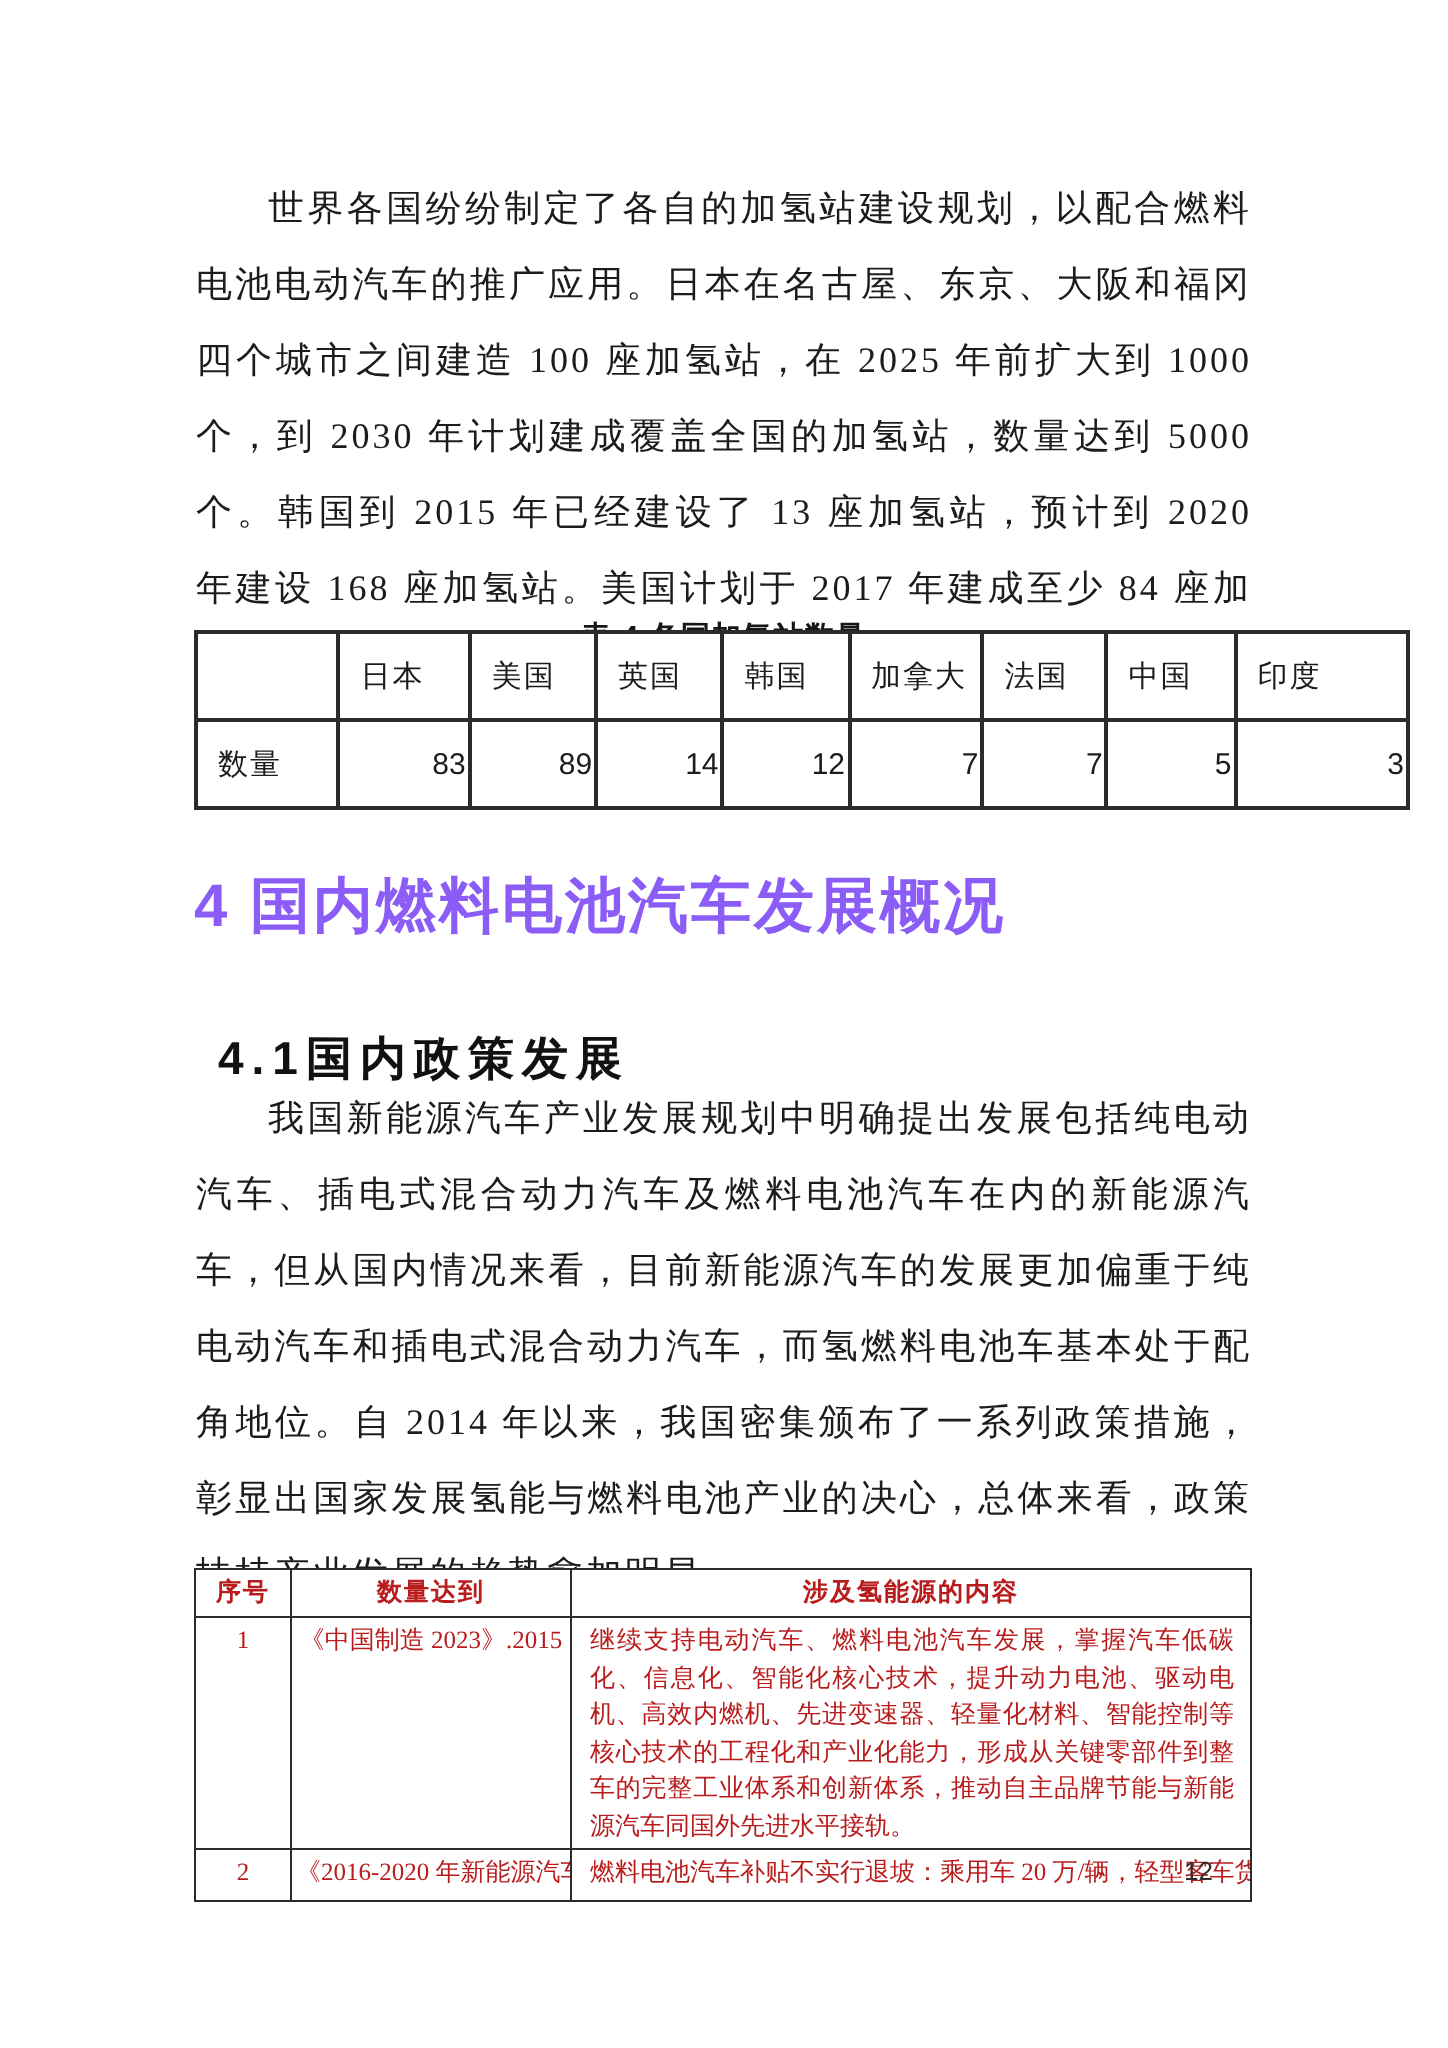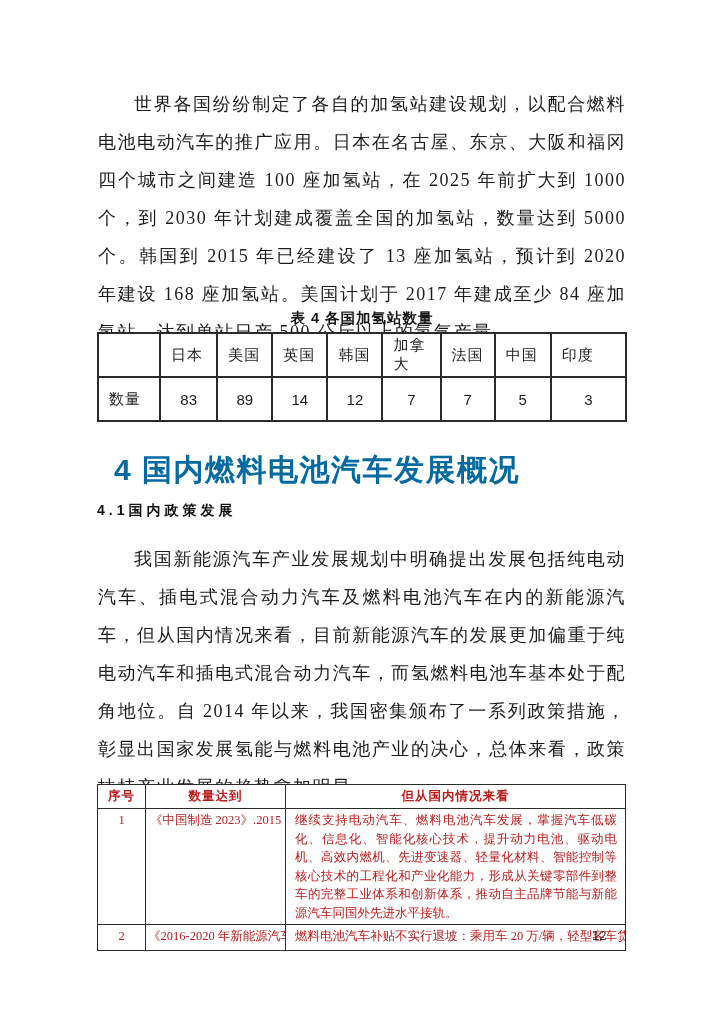--- a/index.html
+++ b/index.html
@@ -40,54 +40,54 @@
   #cap2 { top: 309px; font-size: 14.5px; letter-spacing: 1px; }
   #cap3 { top: 761px; font-size: 13px;   letter-spacing: 1px; }
 
   table {
     position: absolute;
     border-collapse: collapse;
     table-layout: fixed;
     background: #ffffff;
   }
   #table2 {
-    left: 97px; top: 332px; width: 530px;
+    left: 97px; top: 315px; width: 608px;
     font-size: 15px;
   }
   #table2 td {
     border: 2px solid #2b2b2b;
     height: 40px;
     vertical-align: middle;
     overflow: hidden;
     color: #1c1c1c;
   }
   #table2 td.hcell { text-align: left; padding-left: 10px; letter-spacing: 1px; }
   #table2 td.ncell {
-    text-align: center;
+    text-align: right;
     font-family: "Liberation Sans", "DejaVu Sans", sans-serif;
     font-size: 15px;
   }
 
   .sec-h1 {
     position: absolute;
     left: 97px; top: 433px;
-    margin: 17px;
+    margin: 0;
     font-family: "Liberation Sans", "DejaVu Sans", sans-serif;
     font-weight: bold;
     font-size: 30px;
     letter-spacing: 1.5px;
-    color: #0369a1;
+    color: #8b5cf6;
   }
   .sec-h2 {
     position: absolute;
     left: 97px; top: 502px;
-    margin: 0;
-    font-family: "Liberation Sans", "DejaVu Sans", sans-serif;
-    font-weight: bold;
-    font-size: 14px;
+    margin: 12px;
+    font-family: "Liberation Sans", "DejaVu Sans", sans-serif;
+    font-weight: bold;
+    font-size: 23px;
     letter-spacing: 4px;
     color: #111111;
   }
 
   #table3 {
     left: 97px; top: 784px; width: 528px;
     font-size: 12.5px;
     line-height: 18.5px;
   }
   #table3 td {
@@ -174,21 +174,21 @@
   <table id="table3">
     <colgroup>
       <col style="width:48px">
         <col style="width:140px">
         <col style="width:340px">
     </colgroup>
     <tbody>
       <tr class="thead">
         <td>序号</td>
         <td>数量达到</td>
-        <td>但从国内情况来看</td>
+        <td>涉及氢能源的内容</td>
       </tr>
       <tr>
         <td class="no-cell">1</td>
         <td class="name-cell">《中国制造 2023》.2015</td>
         <td class="body-cell">继续支持电动汽车、燃料电池汽车发展，掌握汽车低碳化、信息化、智能化核心技术，提升动力电池、驱动电机、高效内燃机、先进变速器、轻量化材料、智能控制等核心技术的工程化和产业化能力，形成从关键零部件到整车的完整工业体系和创新体系，推动自主品牌节能与新能源汽车同国外先进水平接轨。</td>
       </tr>
       <tr class="row2">
         <td class="no-cell">2</td>
         <td class="name-cell">《2016-2020 年新能源汽车</td>
         <td class="body-cell">燃料电池汽车补贴不实行退坡：乘用车 20 万/辆，轻型客车货车</td>

